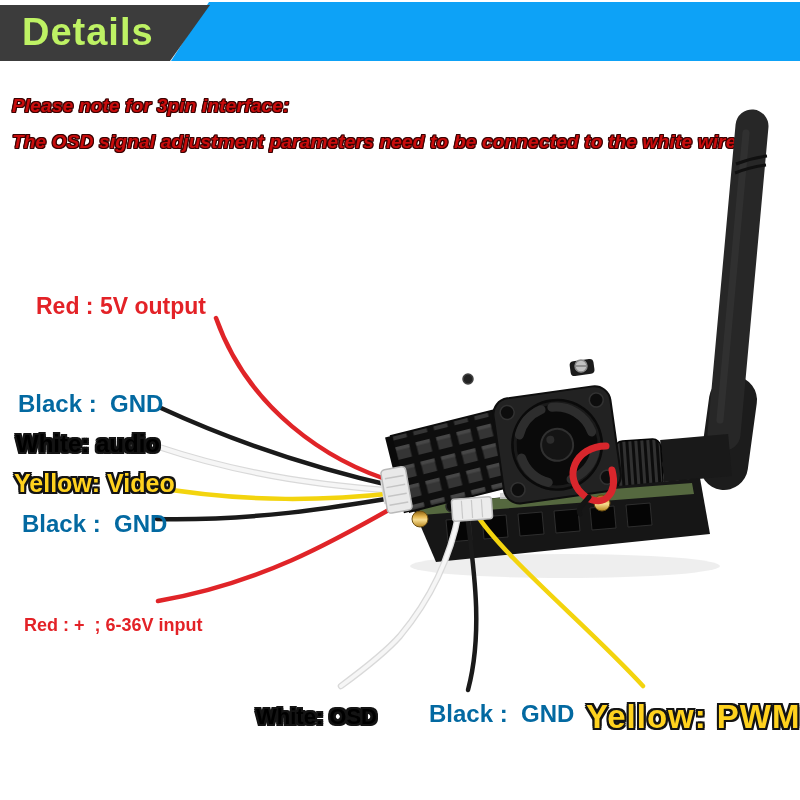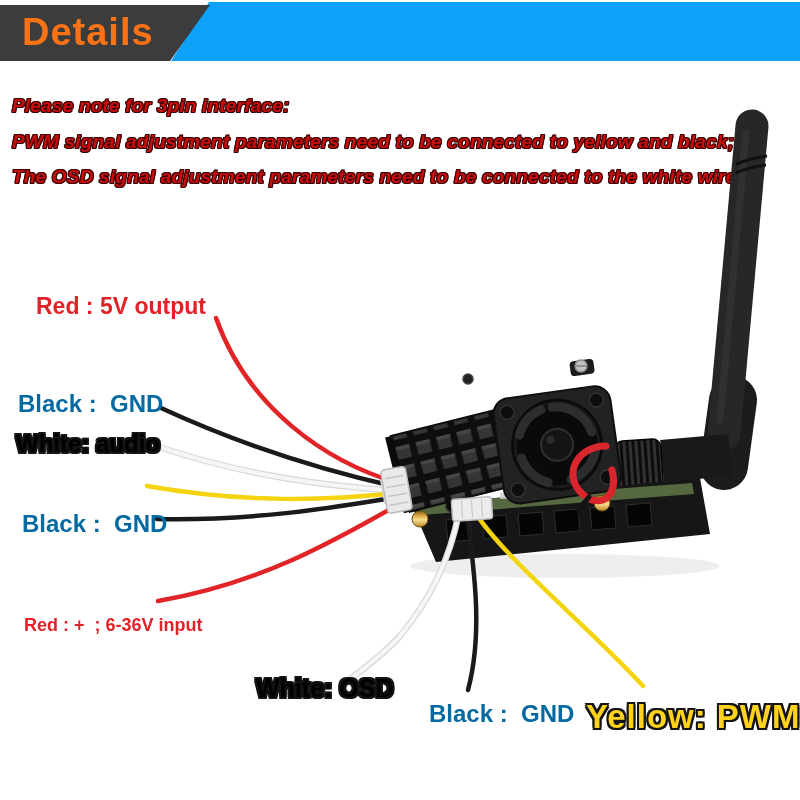--- a/index.html
+++ b/index.html
@@ -13,21 +13,21 @@
     background:#0da2f7;
     clip-path:polygon(104px 0%, 100% 0%, 100% 100%, 66px 100%);
   }
   .banner-dark {
     position:absolute; left:0; top:5px; width:210px; height:56px;
     background:#3c3c3c;
     clip-path:polygon(0 0, 100% 0, 170px 100%, 0 100%);
   }
   .banner-dark span {
     display:block; padding-left:22px; line-height:55px;
-    font-size:38px; font-weight:600; color:#f97316; letter-spacing:1px;
+    font-size:38px; font-weight:600; color:#bef264; letter-spacing:1px;
   }
   
   .notes { position:absolute; left:12px; top:88px; width:780px; }
   .note-line {
     font-size:19px; font-weight:bold; color:#c90c0c; line-height:35.5px;
     white-space:pre; letter-spacing:0.2px;
     text-shadow:-1px -1px 0 #3a0303, 1px -1px 0 #3a0303, -1px 1px 0 #3a0303,
                  1px 1px 0 #3a0303, 0 1px 0 #3a0303, 0 -1px 0 #3a0303,
                  1px 0 0 #3a0303, -1px 0 0 #3a0303;
     font-style:italic;
@@ -42,38 +42,37 @@
     text-shadow:-2px -2px 0 #141414, 0 -2px 0 #141414, 2px -2px 0 #141414,
                 -2px 0 0 #141414, 2px 0 0 #141414,
                 -2px 2px 0 #141414, 0 2px 0 #141414, 2px 2px 0 #141414;
   }
   .lbl-red5v        { left:36px;  top:293px; font-size:23px;text-align:center; }
   .lbl-bgnd1        { left:18px;  top:390px; font-size:24px; }
   .lbl-white-audio  { left:16px;  top:430px; font-size:24px; }
   .lbl-yellow-video { left:14px;  top:469px; font-size:25px; }
   .lbl-bgnd2        { left:22px;  top:510px; font-size:24px; }
   .lbl-redinput     { left:24px;  top:615px; font-size:18px; }
-  .lbl-white-osd    { left:256px; top:674px; font-size:25px; }
+  .lbl-white-osd    { left:256px; top:704px; font-size:22px; }
   .lbl-bgnd3        { left:429px; top:700px; font-size:24px; }
   .lbl-yellow-pwm   { left:586px; top:698px; font-size:33px; letter-spacing:1px; }
   .scene { position:absolute; left:0; top:0; width:800px; height:800px; }
 </style>
 </head>
 <body>
 
 <div class="stage">
 
   <div class="banner-blue"></div>
   <div class="banner-dark">
     <span>Details</span>
   </div>
 
   <div class="notes">
     <div class="note-line">Please note for 3pin interface:</div>
-    <div class="note-line">PWM signal adjustment parameters need to be connected to yellow and black;</div>
     <div class="note-line">The OSD signal adjustment parameters need to be connected to the white wire</div>
   </div>
 
   <svg class="scene" viewBox="0 0 800 800">
     <defs>
       <linearGradient id="gold" x1="0" y1="0" x2="0" y2="1">
         <stop offset="0" stop-color="#8a6012"></stop>
         <stop offset="0.35" stop-color="#e3b54e"></stop>
         <stop offset="0.55" stop-color="#f7dd90"></stop>
         <stop offset="1" stop-color="#b8861f"></stop>
@@ -190,19 +189,20 @@
         <line x1="462" y1="500" x2="462" y2="518"></line>
         <line x1="472" y1="500" x2="472" y2="518"></line>
         <line x1="482" y1="500" x2="482" y2="518"></line>
       </g>
     </g>
   </svg>
 
   <span class="lbl lbl-red5v red">Red : 5V output</span>
   <span class="lbl lbl-bgnd1 black">Black :  GND</span>
   <span class="lbl lbl-white-audio white otl">White: audio</span>
+  <span class="lbl lbl-yellow-video yellow otl">Yellow: Video</span>
   <span class="lbl lbl-bgnd2 black">Black :  GND</span>
   <span class="lbl lbl-redinput red">Red : +  ; 6-36V input</span>
   <span class="lbl lbl-white-osd white otl">White: OSD</span>
   <span class="lbl lbl-bgnd3 black">Black :  GND</span>
   <span class="lbl lbl-yellow-pwm yellow otl">Yellow: PWM</span>
 
 </div>
 
 </body></html>

